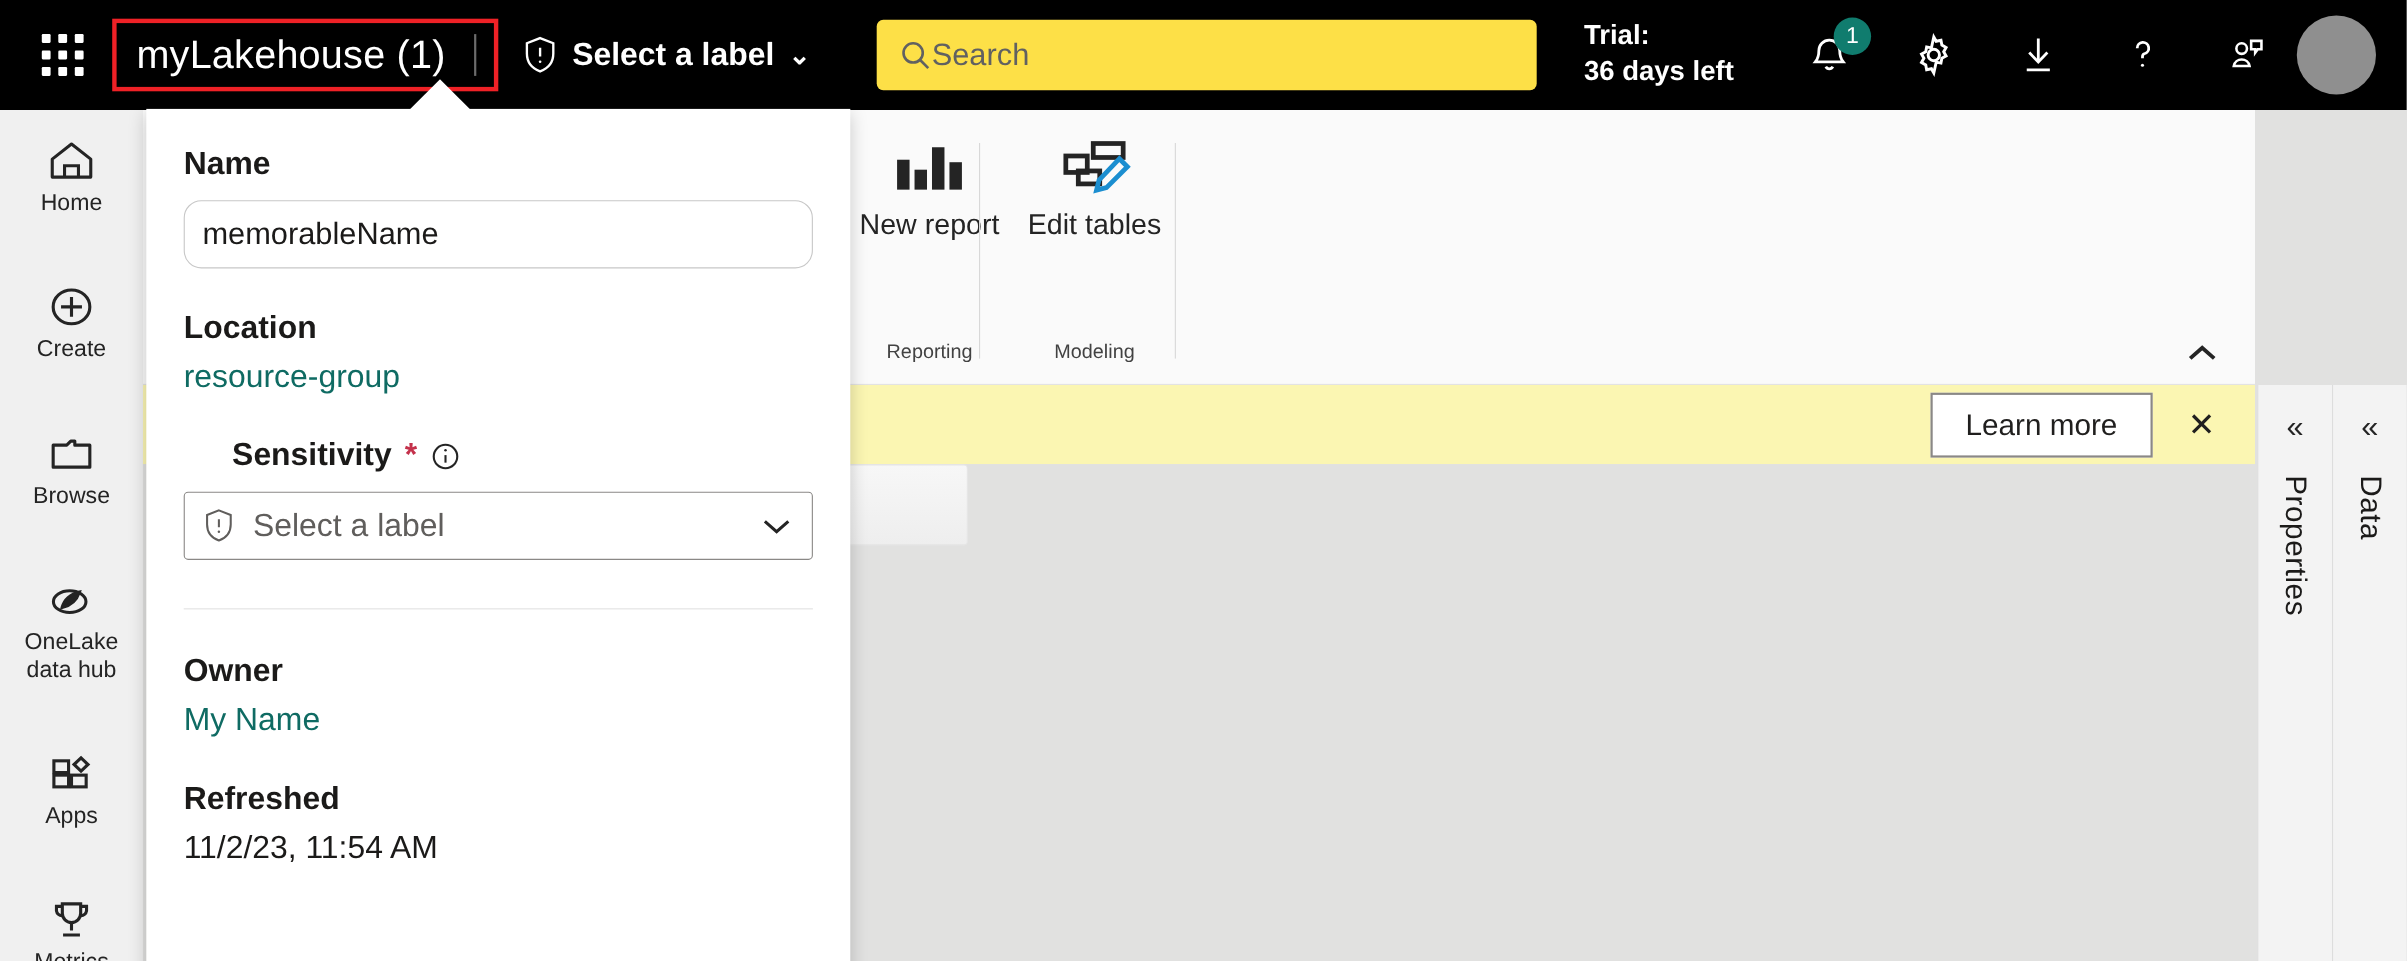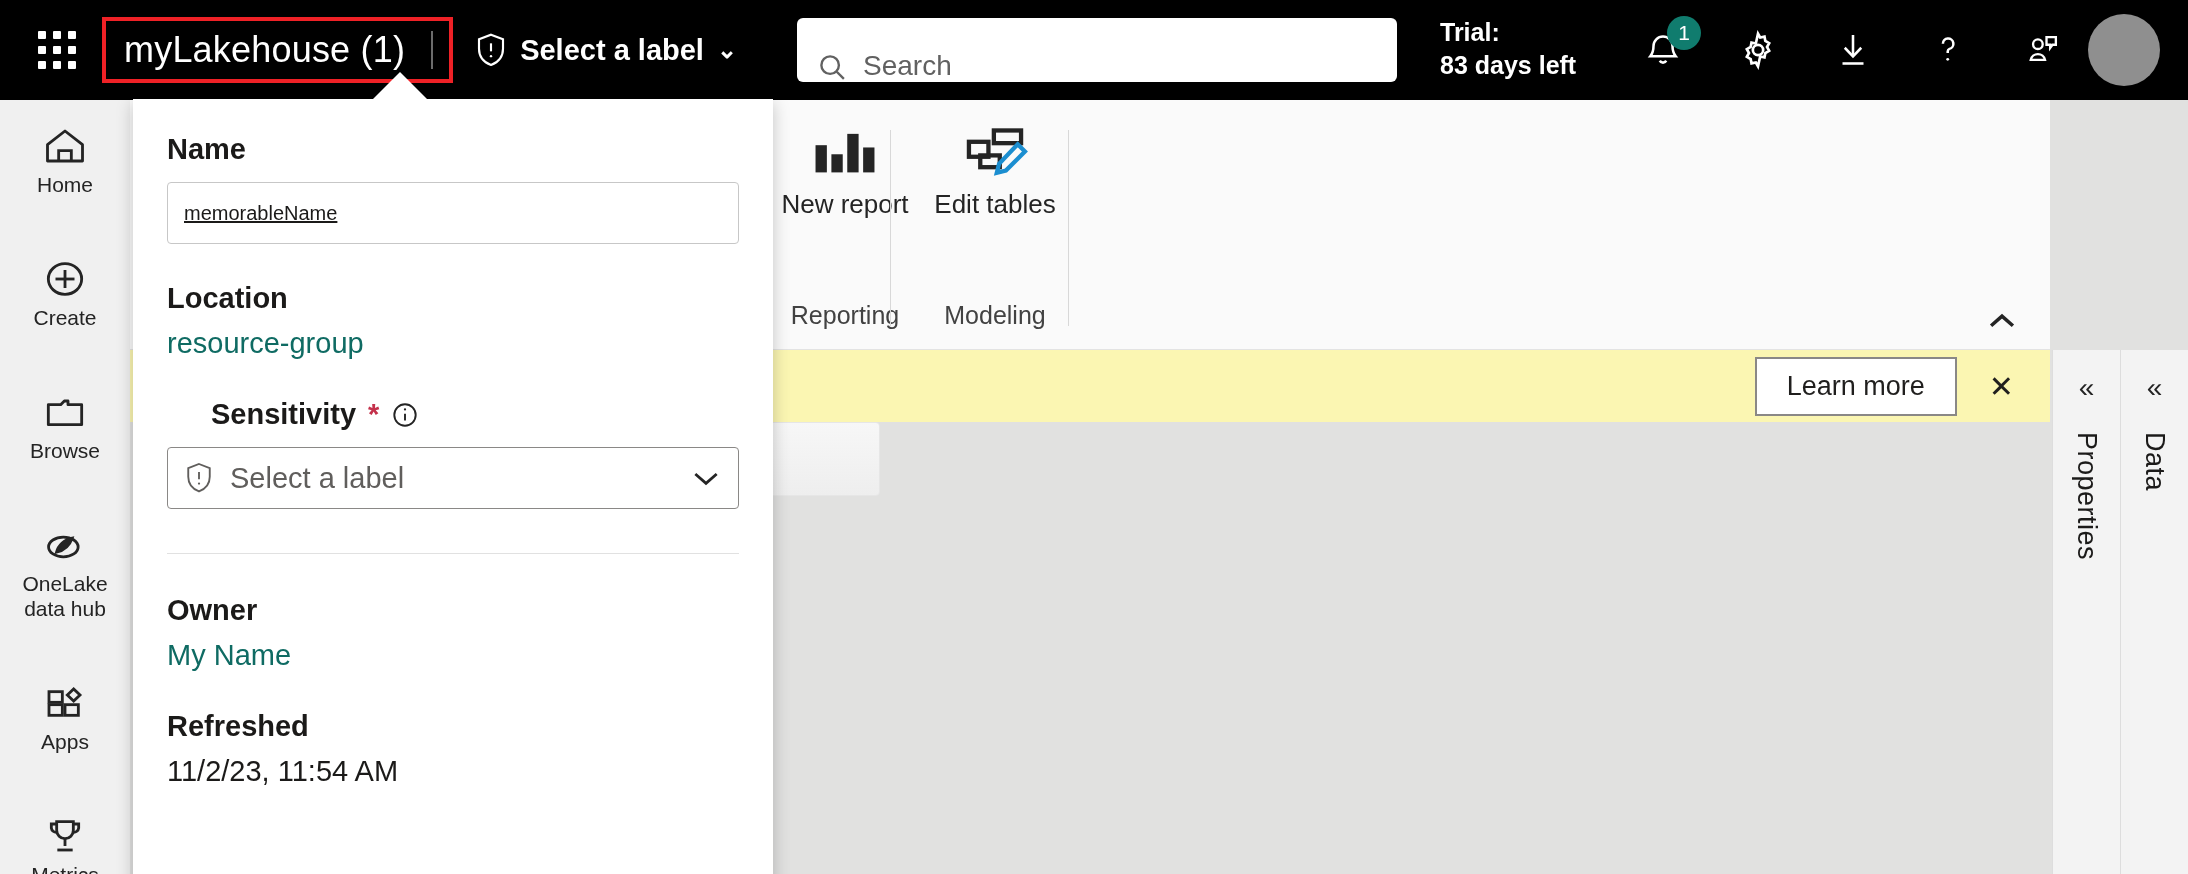--- a/index.html
+++ b/index.html
@@ -35,22 +35,22 @@
 
   .label-pick {
     display: flex; align-items: center; gap: 13px; margin-left: 22px;
     color: #fff; cursor: pointer;
   }
   .label-pick .txt { font-size: 29px; font-weight: bold; }
   .chev-d { font-size: 24px; font-weight: bold; }
 
   .searchbox {
     position: absolute; left: 797px; top: 18px; width: 600px; height: 64px;
-    background: #ffffff; border-radius: 6px; display: flex; align-items: flex-end;
-    padding: 0 20px; gap: 16px;
+    background: #fde047; border-radius: 6px; display: flex; align-items: center;
+    padding: 0 20px; 
   }
   .searchbox .ph { color: #616161; font-size: 28px; }
 
   .trial {
     position: absolute; left: 1440px; top: 16px; color: #fff;
     font-size: 25px; font-weight: bold; line-height: 33px;
   }
   .hicons { position: absolute; left: 1615px; top: 0; height: 100px; display: flex; align-items: center; gap: 0; }
   .hicon {
     width: 95px; height: 100px; display: flex; align-items: center;
@@ -89,21 +89,21 @@
     position: absolute; top: 22px; height: 208px;
     display: flex; flex-direction: column; align-items: center;
   }
   .rib-btn {
     display: flex; flex-direction: column; align-items: center; gap: 6px;
     cursor: pointer; width: 150px;
   }
   .rib-btn .rlbl {
     font-size: 26px; color: #242424; text-align: center; line-height: 32px;
   }
-  .rib-grp-lbl { font-size: 25px; color: #424242; margin-top: auto; }
+  .rib-grp-lbl { font-size: 18px; color: #424242; margin-top: auto; }
   .rib-sep { position: absolute; top: 30px; width: 1px; height: 196px; background: #d8d8d8; }
   .rib-placeholder-box {
     position: absolute; left: 570px; top: 130px; width: 60px; height: 60px;
     border: 2px solid #d0d0d0; border-radius: 6px; background: #fff;
   }
   .ribbon-collapse {
     position: absolute; right: 24px; bottom: 8px; width: 48px; height: 40px;
     display: flex; align-items: center; justify-content: center; cursor: pointer;
   }
 
@@ -157,22 +157,22 @@
   }
   .callout {
     position: absolute; left: 133px; top: 99px; width: 640px; height: 850px;
     background: #fff; z-index: 40;
     box-shadow: 0 4px 16px rgba(0,0,0,.22);
     padding: 34px 34px 0 34px;
   }
   .fld-label { font-size: 29px; font-weight: bold; color: #1b1a19; }
   .name-input {
     margin-top: 16px; width: 572px; height: 62px; border: 1px solid #c7c7c7;
-    border-radius: 4px; display: flex; align-items: center; padding: 0 16px;
-    font-size: 20px; color: #1b1a19; background: #fff; text-decoration: underline;
+    border-radius: 16px; display: flex; align-items: center; padding: 0 16px;
+    font-size: 28px; color: #1b1a19; background: #fff;
   }
   .blk { margin-top: 38px; }
   .link-green { font-size: 29px; color: #0f6b63; cursor: pointer; }
   .val-plain { font-size: 29px; color: #1b1a19; }
   .req-star { color: #c4314b; font-size: 29px; font-weight: bold; }
   .sens-row { display: flex; align-items: center; gap: 12px; margin-left: 44px; }
   .sens-select {
     margin-top: 16px; width: 572px; height: 62px; border: 1px solid #8a8886;
     border-radius: 4px; display: flex; align-items: center; padding: 0 16px;
     gap: 16px; cursor: pointer; background: #fff;
@@ -226,21 +226,21 @@
         <svg width="30" height="30" viewBox="0 0 24 24" fill="none" stroke="#616161" stroke-width="1.9">
           <circle cx="10.5" cy="10.5" r="7"></circle>
             <line x1="15.8" y1="15.8" x2="21.5" y2="21.5"></line>
         </svg>
       </span>
       <span class="ph">Search</span>
     </div>
 
     <div class="trial">
       <div>Trial:</div>
-      <div>83 days left</div>
+      <div>36 days left</div>
     </div>
 
     <div class="hicons">
       <div class="hicon">
         <span>
           <svg width="38" height="40" viewBox="0 0 24 25" fill="none" stroke="#fff" stroke-width="1.6">
             <path d="M6 10a6 6 0 0 1 12 0c0 4 1.2 5.4 2 6.4H4c.8-1 2-2.4 2-6.4Z"></path>
             <path d="M10 19.2a2.2 2.2 0 0 0 4 0"></path>
           </svg>
         </span>

